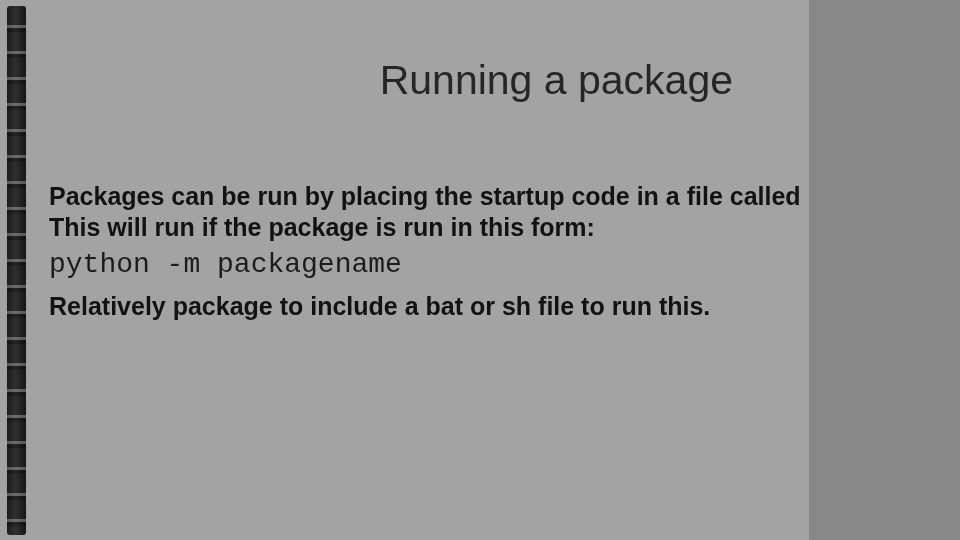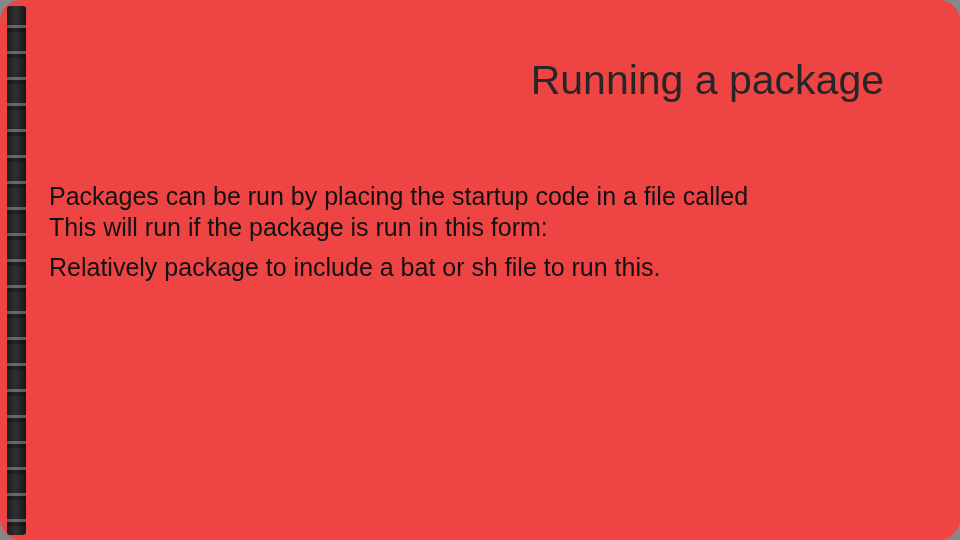--- a/index.html
+++ b/index.html
@@ -2,26 +2,25 @@
 <html><head>
 <meta charset="utf-8">
 <style>
   html, body {
     margin: 0;
     padding: 0;
     background: #888;
   }
   .slide {
     position: relative;
-    width: 960px;
+    width: 809px;
     height: 540px;
-    background: #ef4444;
+    background: #a3a3a3;
     overflow: hidden;
     font-family: "Liberation Sans", sans-serif;
-    border-radius: 21px;
   }
   
   .binding {
     position: absolute;
     left: 7px;
     top: 6px;
     width: 19px;
     height: 529px;
     border-radius: 3px;
     background:
@@ -51,20 +50,21 @@
     position: absolute;
     left: 49px;
     top: 181px;
     width: 890px;
   }
   .t {
     font-size: 25px;
     line-height: 31px;
     color: #121212;
     white-space: nowrap;
+    font-weight: bold;
   }
   .c {
     font-family: "Liberation Mono", "DejaVu Sans Mono", monospace;
     font-size: 28px;
     line-height: 31px;
     color: #1c1c1c;
     white-space: nowrap;
   }
   .mt10 { margin-top: 10px; }
   .mt49 { }
@@ -76,16 +76,17 @@
 
 <div class="slide">
 
   <div class="binding"></div>
 
   <div class="title">Running a package</div>
 
   <div class="text-block">
     <div class="t">Packages can be run by placing the startup code in a file called</div>
     <div class="t mt49">This will run if the package is run in this form:</div>
+    <div class="c mt5">python -m packagename</div>
     <div class="t mt9">Relatively package to include a bat or sh file to run this.</div>
   </div>
 
 </div>
 
 </body></html>

